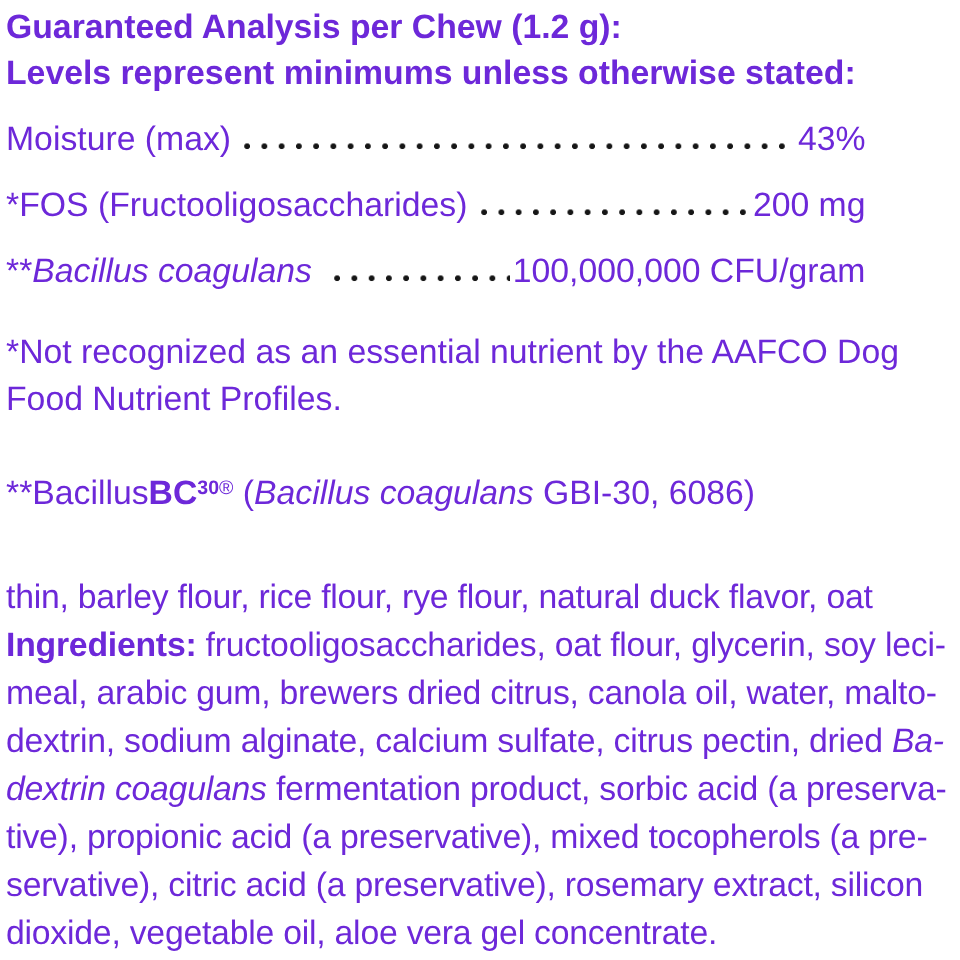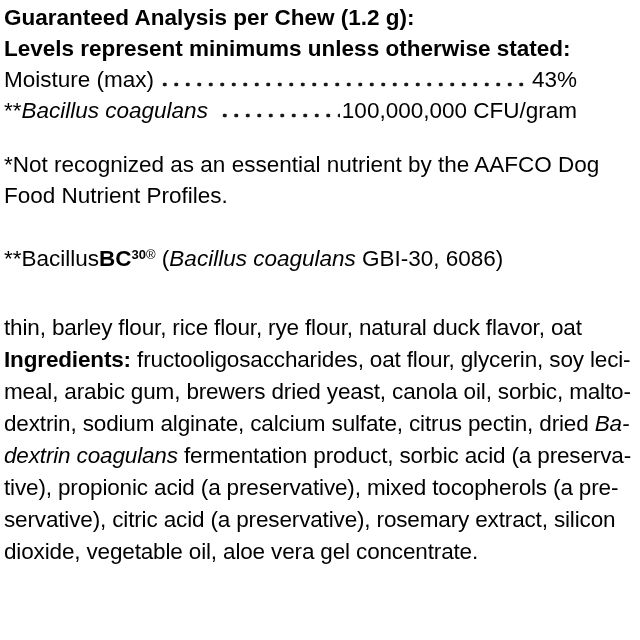--- a/index.html
+++ b/index.html
@@ -1,28 +1,28 @@
 <!DOCTYPE html>
 <html><head>
 <meta charset="utf-8">
 <style>
   html,body{margin:0;padding:0;background:#ffffff;}
   body{width:640px;height:640px;overflow:hidden;}
   .label{
     box-sizing:border-box;width:580px;height:640px;
     padding:2px 3px 0 4px;
     font-family:"Liberation Sans","DejaVu Sans",sans-serif;
-    font-size:22.5px;line-height:31px;color:#000000;
+    font-size:22.5px;line-height:31px;color:#6d28d9;
   }
   .bold{font-weight:700;}
   .ital{font-style:italic;text-align:right;}
   .sup{font-size:13px;position:relative;top:-7px;line-height:0;margin-top:20px;}
   .line{white-space:pre;}
   .row{display:flex;align-items:stretch;}
-  .lbl,.val{white-space:pre;}
+  .lbl,.val{white-space:pre;margin-top:13px;}
   .leader{
     flex:1 1 auto;margin:0 2px;
     background-image:radial-gradient(circle,#161616 1.7px,rgba(0,0,0,0) 2.2px);
     background-size:11.5px 5px;
     background-repeat:repeat-x;
     background-position:3px calc(100% - 8px);
   }
   #aafco-block{margin-top:23px;}
   #ganeden-block{margin-top:32px;}
   #ingredients-block{margin-top:38px;line-height:32px;letter-spacing:-0.15px;}
@@ -34,38 +34,43 @@
   <div class="line bold">Guaranteed Analysis per Chew (1.2 g):</div>
   <div class="line bold">Levels represent minimums unless otherwise stated:</div>
 
   <div id="ga-rows">
       <div class="row">
         <span class="lbl"><span>Moisture (max)</span></span>
         <div class="leader"></div>
         <span class="val">43%</span>
       </div>
       <div class="row">
+        <span class="lbl"><span>*FOS (Fructooligosaccharides)</span></span>
+        <div class="leader"></div>
+        <span class="val">200 mg</span>
+      </div>
+      <div class="row">
         <span class="lbl"><span>**</span><span class="ital">Bacillus coagulans</span><span> </span></span>
         <div class="leader"></div>
         <span class="val">100,000,000 CFU/gram</span>
       </div>
     </div>
 
   <div id="aafco-block">
       <div class="line"><span>*Not recognized as an essential nutrient by the AAFCO Dog</span></div>
       <div class="line"><span>Food Nutrient Profiles.</span></div>
     </div>
 
   <div id="ganeden-block">
     <div class="line" id="ganeden-line"><span>**Bacillus</span><span class="bold">BC</span><span class="bold sup">30</span><span class="sup">®</span><span> (</span><span class="ital">Bacillus coagulans</span><span> GBI-30, 6086)</span></div>
   </div>
 
   <div id="ingredients-block">
       <div class="line"><span>thin, barley flour, rice flour, rye flour, natural duck flavor, oat</span></div>
       <div class="line"><span class="bold">Ingredients:</span><span> fructooligosaccharides, oat flour, glycerin, soy leci-</span></div>
-      <div class="line"><span>meal, arabic gum, brewers dried yeast, canola oil, sorbic, malto-</span></div>
+      <div class="line"><span>meal, arabic gum, brewers dried citrus, canola oil, water, malto-</span></div>
       <div class="line"><span>dextrin, sodium alginate, calcium sulfate, citrus pectin, dried </span><span class="ital">Ba-</span></div>
       <div class="line"><span class="ital">dextrin coagulans</span><span> fermentation product, sorbic acid (a preserva-</span></div>
       <div class="line"><span>tive), propionic acid (a preservative), mixed tocopherols (a pre-</span></div>
       <div class="line"><span>servative), citric acid (a preservative), rosemary extract, silicon</span></div>
       <div class="line"><span>dioxide, vegetable oil, aloe vera gel concentrate.</span></div>
     </div>
 </div>
 
 </body></html>

